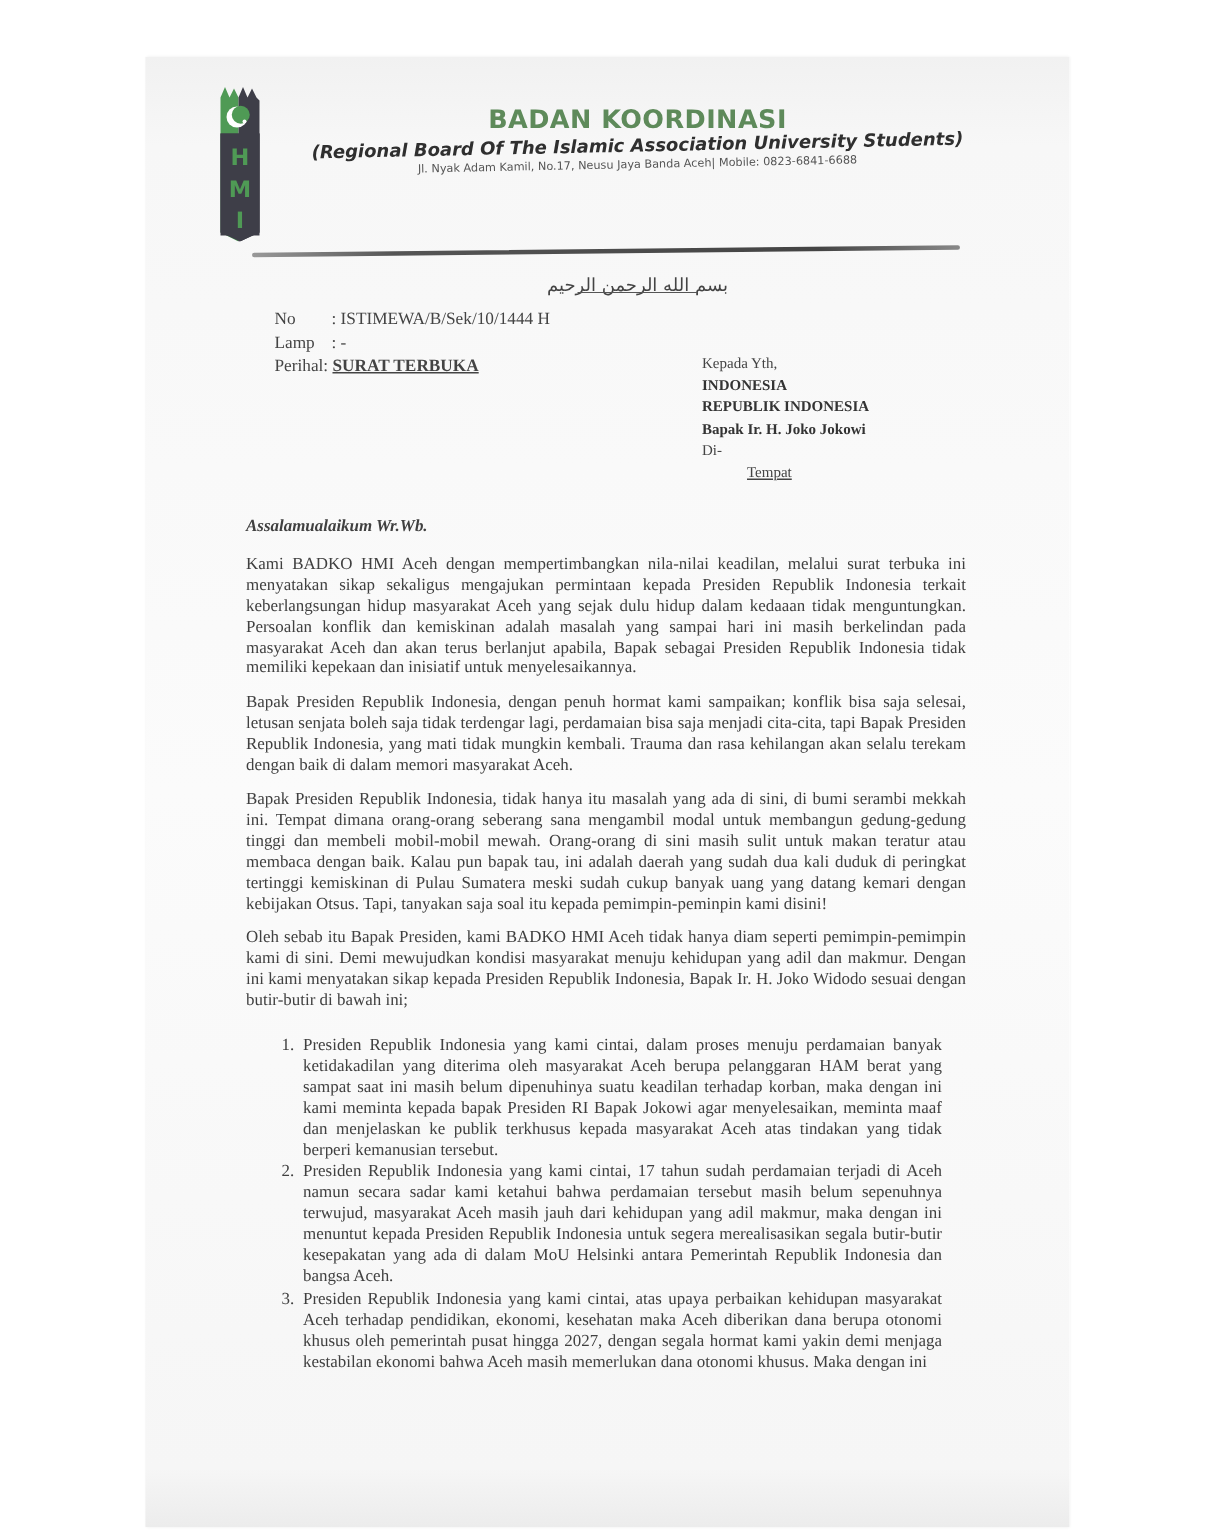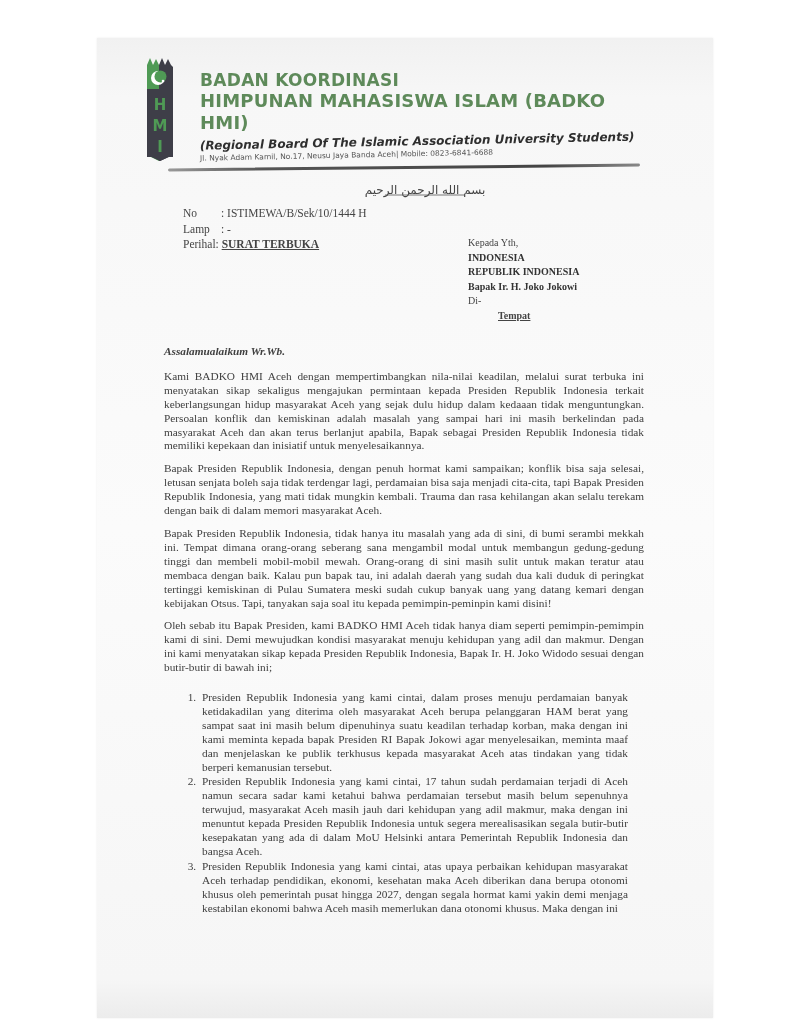--- a/index.html
+++ b/index.html
@@ -6,36 +6,36 @@
   body {
     width: 807px; height: 1024px; background: #ffffff; position: relative; overflow: hidden;
     font-family: "Liberation Serif", serif; color: #3b3b3b;
   }
   .paper {
     position: absolute; left: 97px; top: 38px; width: 616px; height: 980px;
     background: linear-gradient(180deg, #f1f1f1 0%, #f7f7f7 6%, #fbfbfb 50%, #f6f6f6 96%, #ececec 100%);
     box-shadow: 0 0 2px rgba(0,0,0,0.08);
   }
   .logo { position: absolute; left: 146px; top: 55px; width: 28px; height: 106px; }
-  .kop { position: absolute; left: 200px; top: 70px; width: 450px; 
+  .kop { position: absolute; left: 200px; top: 70px; width: 450px; text-align: center;
     font-family: "DejaVu Sans", sans-serif; color: #5e8a5a; }
   .kop .l1 { font-size: 17px; font-weight: bold; letter-spacing: 0.3px; line-height: 20px; }
   .kop .l2 { font-size: 18px; font-weight: bold; letter-spacing: 0.2px; line-height: 22px; }
   .kop .l3 { font-size: 17px; font-weight: bold; line-height: 21px; }
   .kop .l4 { font-size: 12px; font-weight: bold; font-style: italic; color: #2f2f2f; line-height: 15px; transform: rotate(-1.2deg); }
   .kop .l5 { font-size: 7.5px; color: #555; line-height: 10px; transform: rotate(-1.2deg); }
   .rule { position: absolute; left: 168px; top: 166px; width: 472px; height: 3px;
     background: linear-gradient(90deg, #999, #555 20%, #444 80%, #888); transform: rotate(-0.6deg); border-radius: 2px; }
   .bism { position: absolute; left: 325px; top: 178px; width: 200px; height: 22px; }
   .meta { position: absolute; left: 183px; top: 206px; font-size: 11.5px; line-height: 15.5px; color: #444; }
   .meta .row span.k { display: inline-block; width: 38px; }
   .meta .u { text-decoration: underline; font-weight: bold; }
   .addr { position: absolute; left: 468px; top: 236px; font-size: 10px; line-height: 14.5px; color: #444; }
   .addr .b { font-weight: bold; color: #333; }
-  .addr .t { padding-left: 30px; font-weight: bold; text-decoration: underline; }
+  .addr .t { padding-left: 30px; font-weight: normal; text-decoration: underline; }
   .body { position: absolute; left: 164px; top: 345px; width: 480px; font-size: 11.3px; line-height: 13.9px; color: #404040; }
   .body p { margin: 0 0 9px 0; text-align: justify; }
   .body .sal { font-weight: bold; font-style: italic; margin-bottom: 11px; }
   .body ol { margin: 16px; padding-left: 19px; }
   .body ol li { text-align: justify; padding-left: 3px; margin-bottom: 1px; }
 </style>
 </head>
 <body>
 
 <div class="paper"></div>
@@ -48,21 +48,20 @@
   <circle cx="12" cy="23" r="7" fill="#ffffff"></circle>
   <circle cx="14.5" cy="21.5" r="6" fill="#4f9a55"></circle>
   <circle cx="17" cy="26" r="1.3" fill="#ffffff"></circle>
   <text x="14" y="55" text-anchor="middle" font-family="DejaVu Sans, sans-serif" font-weight="bold" font-size="15" fill="#4f9a55">H</text>
   <text x="14" y="76" text-anchor="middle" font-family="DejaVu Sans, sans-serif" font-weight="bold" font-size="15" fill="#4f9a55">M</text>
   <text x="14" y="97" text-anchor="middle" font-family="DejaVu Sans, sans-serif" font-weight="bold" font-size="15" fill="#4f9a55">I</text>
 </svg>
 
 <div class="kop">
   <div class="l1">BADAN KOORDINASI</div>
-  <div class="l2">HIMPUNAN MAHASISWA ISLAM (BADKO HMI)</div>
   <div class="l4">(Regional Board Of The Islamic Association University Students)</div>
   <div class="l5">Jl. Nyak Adam Kamil, No.17,  Neusu Jaya Banda Aceh| Mobile: 0823-6841-6688</div>
 </div>
 <div class="rule"></div>
 
 <svg class="bism" viewBox="0 0 200 22">
   <text x="100" y="16" text-anchor="middle" font-family="DejaVu Sans, sans-serif" font-size="12" fill="#444">بسم الله الرحمن الرحيم</text>
   <line x1="60" y1="17" x2="140" y2="17" stroke="#555" stroke-width="0.8"></line>
 </svg>
 

